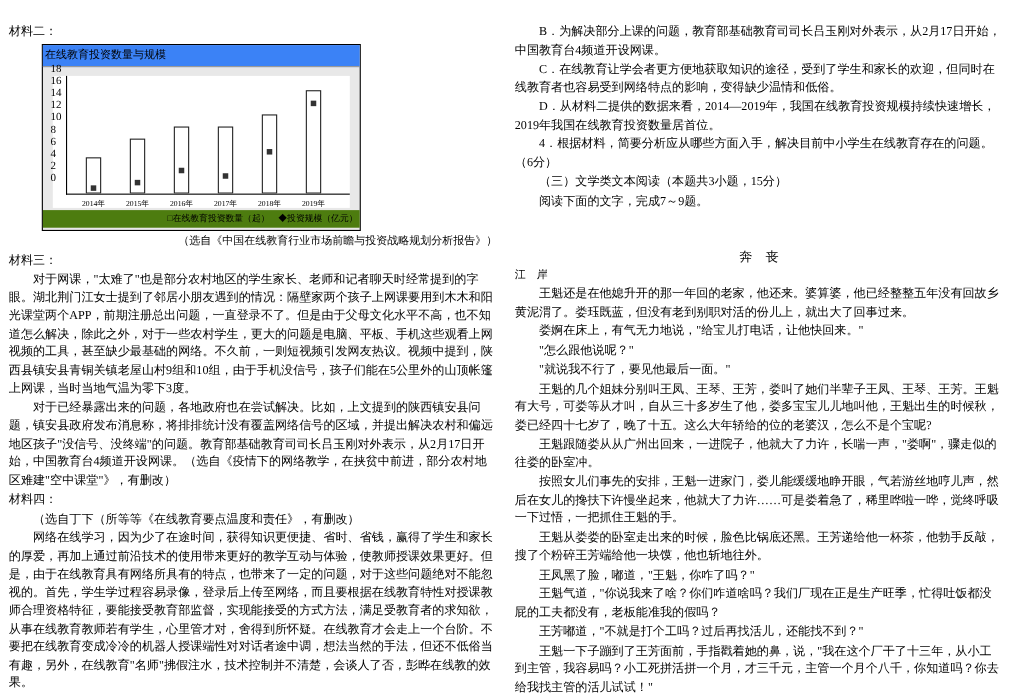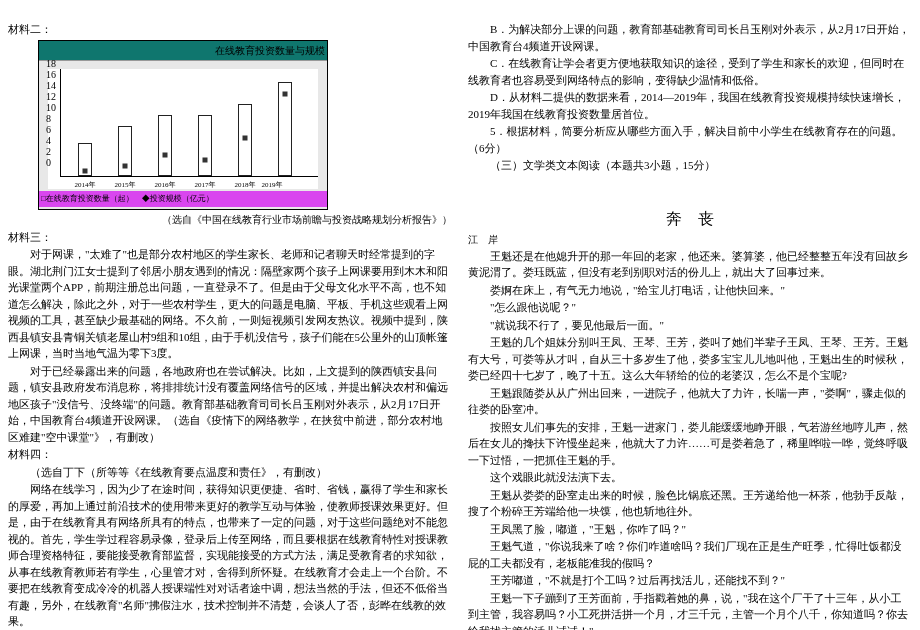--- a/index.html
+++ b/index.html
@@ -3,32 +3,32 @@
 <meta charset="utf-8">
 <style>
   * { margin: 0; padding: 0; box-sizing: border-box; }
   body { font-family: "SimSun", "宋体", serif; font-size: 11px; line-height: 1.5; background: #fff; width: 920px; height: 630px; overflow: hidden; }
   .page { display: flex; width: 920px; height: 630px; }
   .col { width: 460px; padding: 20px 8px; }
   .col-left { border-right: 0; }
   p { text-indent: 2em; margin: 1px 0; }
   .no-indent { text-indent: 0; }
   .chart-container { border: 1px solid #000; width: 290px; height: 170px; margin: 2px 0 2px 30px; position: relative; background: #e8e8e8; }
-  .chart-title { text-align: right; font-size: 10px; padding: 2px; background: #0f766e; border-bottom: 1px solid #999;}
+  .chart-title { text-align: left; font-size: 10px; padding: 2px; background: #3b82f6; border-bottom: 1px solid #999;}
   .chart-area { position: relative; width: 270px; height: 120px; margin: 8px auto 2px auto; background: #fff; }
   .axis-y { position: absolute; left: 12px; top: 0; bottom: 12px; width: 1px; background: #000; }
   .axis-x { position: absolute; left: 12px; right: 0; bottom: 12px; height: 1px; background: #000; }
   .ytick { position: absolute; left: -2px; font-size: 10px; transform: translateY(-50%); }
   .xtick { position: absolute; bottom: -2px; font-size: 7px; transform: translateX(-50%); }
   .bar { position: absolute; width: 14px; background: #fff; border: 1px solid #222; }
   .dot { position: absolute; width: 5px; height: 5px; background: #333; transform: translate(-50%, 50%); }
-  .legend { text-align: left; font-size: 8px; padding: 2px; background:#d946ef; }
+  .legend { text-align: right; font-size: 8px; padding: 2px; background:#4d7c0f; }
   .source { text-align: right; font-size: 10px; margin: 2px 0; }
   .q-indent { text-indent: 2em; }
-  .title-center { text-align: center; font-size: 16px; margin-top: 33px; }
+  .title-center { text-align: center; font-size: 12px; margin-top: 33px; }
   .author-center { text-align: left; font-size: 10px; }
 </style>
 </head>
 <body>
 
 <div class="page">
   <div class="col col-left">
     <p class="no-indent">材料二：</p>
 
     <div class="chart-container">
@@ -60,52 +60,52 @@
         <div class="dot" style="left:117px;bottom:34px"></div>
         <div class="dot" style="left:157px;bottom:29px"></div>
         <div class="dot" style="left:197px;bottom:51px"></div>
         <div class="dot" style="left:237px;bottom:95px"></div>
 
         <span class="xtick" style="left:37px">2014年</span>
         <span class="xtick" style="left:77px">2015年</span>
         <span class="xtick" style="left:117px">2016年</span>
         <span class="xtick" style="left:157px">2017年</span>
         <span class="xtick" style="left:197px">2018年</span>
-        <span class="xtick" style="left:224px">2019年</span>
+        <span class="xtick" style="left:237px">2019年</span>
       </div>
       <div class="legend">□在线教育投资数量（起）　◆投资规模（亿元）</div>
     </div>
     <p class="source no-indent">（选自《中国在线教育行业市场前瞻与投资战略规划分析报告》）</p>
 
     <p class="no-indent">材料三：</p>
     <p>对于网课，"太难了"也是部分农村地区的学生家长、老师和记者聊天时经常提到的字眼。湖北荆门江女士提到了邻居小朋友遇到的情况：隔壁家两个孩子上网课要用到木木和阳光课堂两个APP，前期注册总出问题，一直登录不了。但是由于父母文化水平不高，也不知道怎么解决，除此之外，对于一些农村学生，更大的问题是电脑、平板、手机这些观看上网视频的工具，甚至缺少最基础的网络。不久前，一则短视频引发网友热议。视频中提到，陕西县镇安县青铜关镇老屋山村9组和10组，由于手机没信号，孩子们能在5公里外的山顶帐篷上网课，当时当地气温为零下3度。</p>
     <p>对于已经暴露出来的问题，各地政府也在尝试解决。比如，上文提到的陕西镇安县问题，镇安县政府发布消息称，将排排统计没有覆盖网络信号的区域，并提出解决农村和偏远地区孩子"没信号、没终端"的问题。教育部基础教育司司长吕玉刚对外表示，从2月17日开始，中国教育台4频道开设网课。（选自《疫情下的网络教学，在挟贫中前进，部分农村地区难建"空中课堂"》，有删改）</p>
     <p class="no-indent">材料四：</p>
     <p>（选自丁下（所等等《在线教育要点温度和责任》，有删改）</p>
     <p>网络在线学习，因为少了在途时间，获得知识更便捷、省时、省钱，赢得了学生和家长的厚爱，再加上通过前沿技术的使用带来更好的教学互动与体验，使教师授课效果更好。但是，由于在线教育具有网络所具有的特点，也带来了一定的问题，对于这些问题绝对不能忽视的。首先，学生学过程容易录像，登录后上传至网络，而且要根据在线教育特性对授课教师合理资格特征，要能接受教育部监督，实现能接受的方式方法，满足受教育者的求知欲，从事在线教育教师若有学生，心里管才对，舍得到所怀疑。在线教育才会走上一个台阶。不要把在线教育变成冷冷的机器人授课端性对对话者途中调，想法当然的手法，但还不低俗当有趣，另外，在线教育"名师"拂假注水，技术控制并不清楚，会谈人了否，彭晔在线教的效果。</p>
     <p class="q-indent">4．下列对材料相关内容的理解，不正确的一项是（　　）（3分）</p>
 
   </div>
 
   <div class="col">
     <p>B．为解决部分上课的问题，教育部基础教育司司长吕玉刚对外表示，从2月17日开始，中国教育台4频道开设网课。</p>
     <p>C．在线教育让学会者更方便地获取知识的途径，受到了学生和家长的欢迎，但同时在线教育者也容易受到网络特点的影响，变得缺少温情和低俗。</p>
     <p>D．从材料二提供的数据来看，2014—2019年，我国在线教育投资规模持续快速增长，2019年我国在线教育投资数量居首位。</p>
-    <p class="q-indent">5．根据材料，简要分析应从哪些方面入手，解决目前中小学生在线教育存在的问题。　（6分）</p>
+    <p class="q-indent">4．根据材料，简要分析应从哪些方面入手，解决目前中小学生在线教育存在的问题。　（6分）</p>
     <p class="q-indent">（三）文学类文本阅读（本题共3小题，15分）</p>
+    <p class="q-indent">阅读下面的文字，完成7～9题。</p>
     <p class="title-center no-indent">奔　丧</p>
     <p class="author-center no-indent">江　岸</p>
     <p>王魁还是在他媳升开的那一年回的老家，他还来。婆算婆，他已经整整五年没有回故乡黄泥渭了。娄珏既蓝，但没有老到别职对活的份儿上，就出大了回事过来。</p>
     <p>娄婀在床上，有气无力地说，"给宝儿打电话，让他快回来。"</p>
     <p>"怎么跟他说呢？"</p>
     <p>"就说我不行了，要见他最后一面。"</p>
     <p>王魁的几个姐妹分别叫王凤、王琴、王芳，娄叫了她们半辈子王凤、王琴、王芳。王魁有大号，可娄等从才叫，自从三十多岁生了他，娄多宝宝儿儿地叫他，王魁出生的时候秋，娄已经四十七岁了，晚了十五。这么大年轿给的位的老婆汉，怎么不是个宝呢?</p>
     <p>王魁跟随娄从从广州出回来，一进院子，他就大了力许，长喘一声，"娄啊"，骤走似的往娄的卧室冲。</p>
     <p>按照女儿们事先的安排，王魁一进家门，娄儿能缓缓地睁开眼，气若游丝地哼儿声，然后在女儿的搀扶下许慢坐起来，他就大了力许……可是娄着急了，稀里哗啦一哗，觉终呼吸一下过悟，一把抓住王魁的手。</p>
-    <p>这个戏眼此就没法演下去。</p>
     <p>王魁从娄娄的卧室走出来的时候，脸色比锅底还黑。王芳递给他一杯茶，他勃手反敲，搜了个粉碎王芳端给他一块馍，他也斩地往外。</p>
     <p>王凤黑了脸，嘟道，"王魁，你咋了吗？"</p>
     <p>王魁气道，"你说我来了啥？你们咋道啥吗？我们厂现在正是生产旺季，忙得吐饭都没屁的工夫都没有，老板能准我的假吗？</p>
     <p>王芳嘟道，"不就是打个工吗？过后再找活儿，还能找不到？"</p>
     <p>王魁一下子蹦到了王芳面前，手指戳着她的鼻，说，"我在这个厂干了十三年，从小工到主管，我容易吗？小工死拼活拼一个月，才三千元，主管一个月个八千，你知道吗？你去给我找主管的活儿试试！"</p>
     <p>王芳吓坏了，躲到了王凤身后。</p>
     <p>王琴气鼓地，"娄五年没见你了，能不想吗？"</p>
 
   </div>
 </div>

